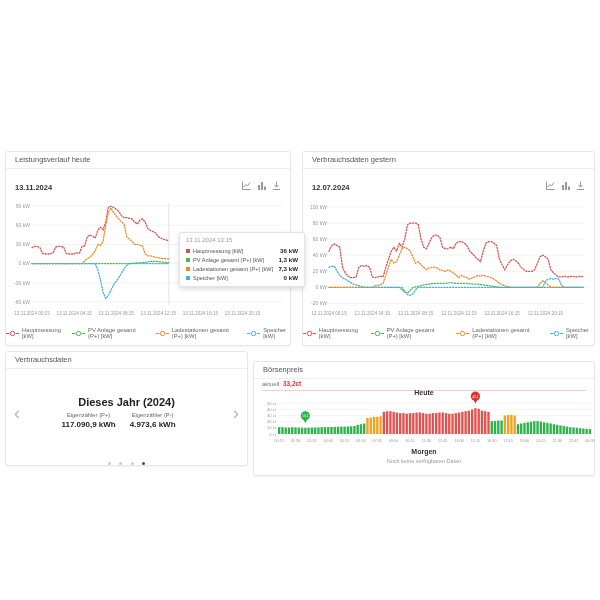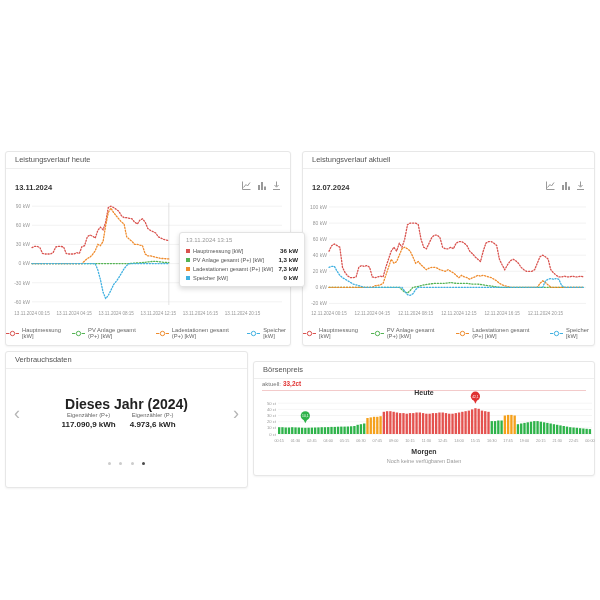--- a/index.html
+++ b/index.html
@@ -14,21 +14,21 @@
   .linechart,.barchart{position:absolute;overflow:visible;}
   .legend{position:absolute;left:0;right:0;bottom:6px;display:flex;justify-content:center;gap:10px;}
   .lg-item{display:inline-flex;align-items:center;gap:3px;font-size:5.8px;color:#666;}
   .tooltip{position:absolute;width:112px;background:#fff;border:1px solid #e3e3e3;border-radius:3px;box-shadow:0 2px 5px rgba(0,0,0,.15);padding:4px 6px;z-index:5;}
   .tt-title{font-size:6px;color:#999;margin-bottom:3px;}
   .tt-row{display:flex;align-items:center;gap:3px;height:9px;}
   .sw{width:4px;height:4px;flex:0 0 4px;}
   .tt-l{flex:1;font-size:5.6px;color:#555;white-space:nowrap;}
   .tt-v{font-size:6.2px;font-weight:bold;color:#222;}
   
-  .car-heading{position:absolute;left:0;right:0;top:44px;text-align:center;font-size:14px;font-weight:bold;color:#222;}
+  .car-heading{position:absolute;left:0;right:0;top:44px;text-align:center;font-size:11px;font-weight:bold;color:#222;}
   .stats{position:absolute;left:12px;right:28px;top:60px;display:flex;justify-content:center;gap:14px;}
   .stat{text-align:center;}
   .stat-l{font-size:5.8px;color:#666;}
   .stat-v{font-size:8px;font-weight:bold;color:#222;margin-top:2px;}
   .chev{position:absolute;top:52px;font-size:18px;color:#b5b5b5;cursor:pointer;line-height:18px;}
   .dots{position:absolute;left:0;right:0;top:99px;text-align:center;}
   .dot{display:inline-block;width:3px;height:3px;border-radius:50%;background:#ccc;margin:0 2px;cursor:pointer;}
   .dot.active{background:#4a4a4a;}
   
   .aktuell{position:absolute;left:8px;right:8px;top:18px;height:8px;font-size:6px;color:#777;border-bottom:1px solid #f3caca;padding-bottom:2px;}
@@ -140,21 +140,21 @@
       </div>
     <div class="tt-row">
         <span class="sw" style="background: rgb(65, 177, 225);"></span>
         <span class="tt-l">Speicher [kW]</span>
         <span class="tt-v">0 kW</span>
       </div>
   </div>
 </section>
 
 <section class="panel" style="left:302px;top:143px;width:293px;height:195px">
-  <div class="p-head">Leistungsverlauf aktuell</div>
+  <div class="p-head">Verbrauchsdaten gestern</div>
   <div class="p-sub">
     <span class="p-date">12.07.2024</span>
     <span class="tools">
       <span class="tool"><svg width="9" height="9">
             <polyline points="0.5,8.5 0.5,0.5" stroke="#999" fill="none"></polyline>
             <polyline points="0.5,8.5 8.5,8.5" stroke="#999" fill="none"></polyline>
             <polyline points="1.5,6.5 4,3.5 5.5,5 8,1.5" stroke="#999" fill="none"></polyline>
           </svg></span>
       <span class="tool"><svg width="9" height="9">
             <rect x="1" y="4" width="2" height="5" fill="#999"></rect>
@@ -223,21 +223,21 @@
         <svg width="13" height="7" style="overflow:visible">
           <line x1="0" y1="3.5" x2="3.3" y2="3.5" stroke="#41b1e1"></line>
           <circle cx="6.5" cy="3.5" r="2.2" fill="#fff" stroke="#41b1e1"></circle>
           <line x1="9.7" y1="3.5" x2="13" y2="3.5" stroke="#41b1e1"></line>
         </svg>
         <span>Speicher [kW]</span>
       </span>
     </div>
 </section>
 
-<section class="panel" style="left:5px;top:343px;width:243px;height:137px">
+<section class="panel" style="left:5px;top:343px;width:243px;height:115px">
   <div class="p-head">Verbrauchsdaten</div>
   <div class="chev" style="left:8px">‹</div>
   <div class="chev" style="right:8px">›</div>
   <div class="car-heading">Dieses Jahr (2024)</div>
   <div class="stats">
     <div class="stat">
       <div class="stat-l">Eigenzähler (P+)</div>
       <div class="stat-v">117.090,9 kWh</div>
     </div>
     <div class="stat">

